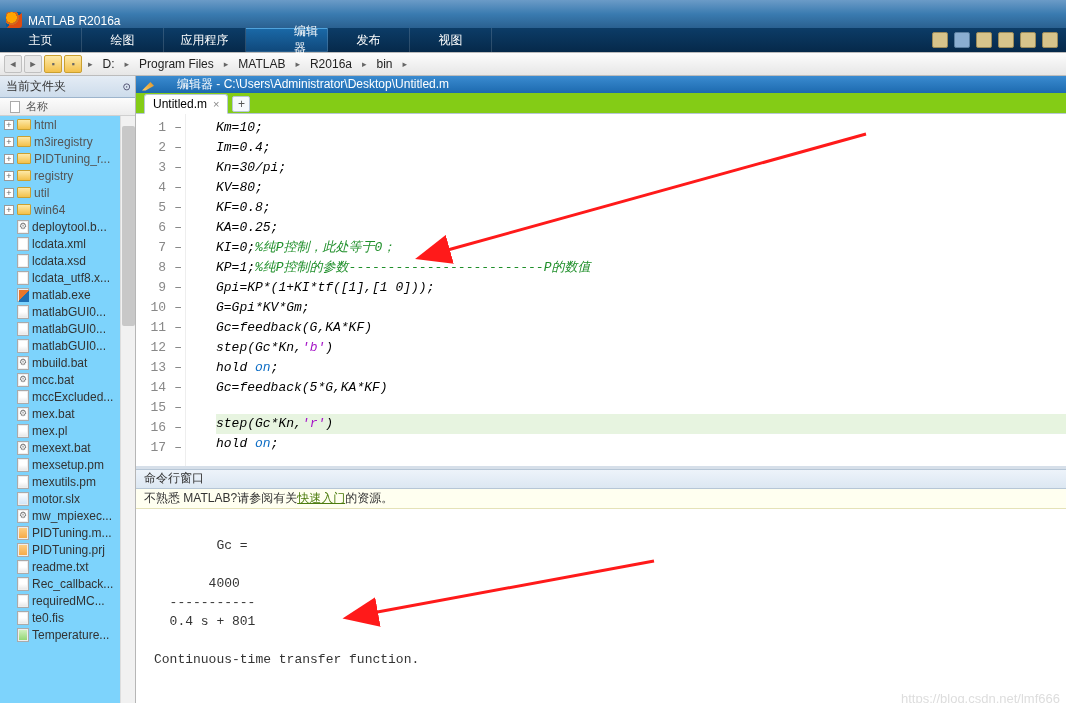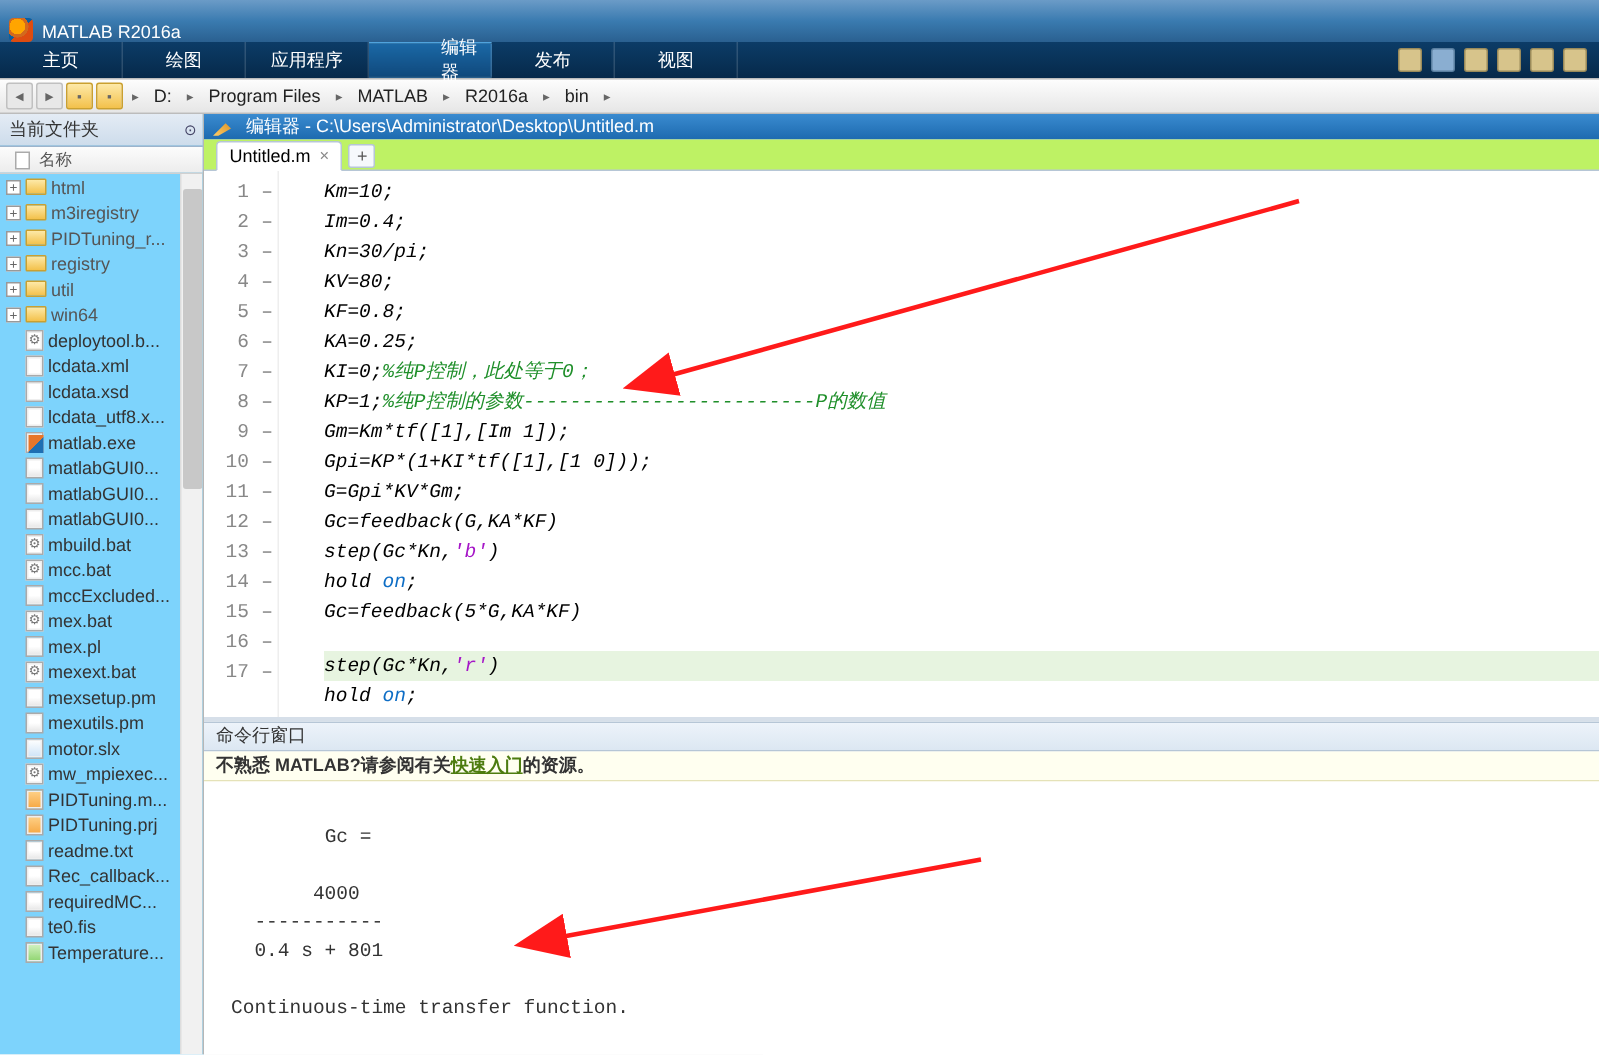--- a/index.html
+++ b/index.html
@@ -49,23 +49,23 @@
   .frow .fic.slx { background: linear-gradient(#fff,#cde3f7); }
   .frow .fic.prj { background: linear-gradient(#fed28a,#f6a742); }
   .frow .fic.green { background: linear-gradient(#d5f3c5,#8ed46e); }
   .scroll-track { position: absolute; right: 0; top: 0; bottom: 0; width: 15px; background: #f1f1f1; border-left: 1px solid #ddd; }
   .scroll-thumb { position: absolute; width: 13px; left: 1px; top: 10px; height: 200px; background: #c8c8c8; border-radius: 2px; }
   .details-hdr { height: 22px; background: linear-gradient(to bottom,#e4ecf5,#cddceb); border-top: 1px solid #9db4cc; padding: 0 6px; display: flex; align-items: center; font-size: 12px; color: #333; }
   .details-hdr .up { position:absolute; right:4px; color:#446; font-size:10px;}
 
   
   .editarea { flex: 1; display: flex; flex-direction: column; background: #fff; }
-  .ed-titlebar { height: 20px; background: linear-gradient(to bottom,#3a8bd0,#1d6aaf); color: #fff; display: flex; align-items: center; padding-left: 6px; font-size: 12px; gap: 10px; }
+  .ed-titlebar { height: 20px; background: linear-gradient(to bottom,#3a8bd0,#1d6aaf); color: #fff; display: flex; align-items: center; padding-left: 6px; font-size: 12px; gap: 23px; }
   .ed-titlebar .pen { width:12px;height:12px;background:linear-gradient(45deg,#ffcf6b,#d88c1e);clip-path:polygon(0 100%,70% 30%,100% 60%,30% 100%); }
-  .tabstrip { height: 22px; background: #bef264; border-bottom: 1px solid #b6c6d6; display: flex; align-items: flex-end; padding-left: 8px; }
+  .tabstrip { height: 22px; background: #84cc16; border-bottom: 1px solid #b6c6d6; display: flex; align-items: flex-end; padding-left: 8px; }
   .filetab { height: 20px; background: #fff; border: 1px solid #b6c6d6; border-bottom: 1px solid #fff; display: flex; align-items: center; padding: 0 8px; gap: 6px; font-size: 12px; border-radius: 3px 3px 0 0; position: relative; top: 1px; }
   .filetab .x { color: #888; font-size: 11px; }
   .addtab { width: 18px; height: 16px; border: 1px solid #b6c6d6; background: #f6f9fc; margin-left: 4px; display: flex; align-items: center; justify-content: center; font-size: 12px; color: #555; border-radius: 2px; position:relative; top:-1px;}
 
   .code-console { flex: 1; display: flex; flex-direction: column; }
   .code { flex: 0 0 355px; display: flex; font-family: Consolas, "Courier New", monospace; font-size: 13px; border-bottom: 3px solid #d6dfe9; position: relative; }
   .gutter { width: 50px; background: #fff; border-right: 1px solid #eee; text-align: right; padding-top: 4px; }
   .gutter .gl { height: 20px; line-height: 20px; color: #999; padding-right: 3px; display:flex; justify-content:flex-end; align-items:center; gap:6px;}
   .gutter .gl .ln{width:22px;text-align:right;color:#888;}
   .gutter .gl .dash{width:10px;color:#777;}
@@ -75,21 +75,21 @@
   .tok-kw { color: #0d6dc5; }
   .tok-str { color: #a515c7; }
   .tok-cm { color: #1f8f2a; }
 
   
   .arrow1 { position: absolute; pointer-events: none; }
   .arrow1 svg { overflow: visible; }
 
   
   .cmdtitle { height: 20px; background: linear-gradient(to bottom,#edf3fa,#dce7f2); border-top: 1px solid #b6c6d6; border-bottom: 1px solid #b6c6d6; padding-left: 8px; display: flex; font-size: 12px; color: #333; }
-  .tipbar { height: 20px; background: #fffff0; border-bottom: 1px solid #e5e2b8; padding-left: 8px; display: flex; align-items: center; font-size: 12px; color: #333; font-weight: bold; }
+  .tipbar { height: 20px; background: #fffff0; border-bottom: 1px solid #e5e2b8; padding-left: 8px; display: flex; align-items: center; font-size: 12px; color: #333; }
   .tipbar a { color: #4d7c0f; text-decoration: underline; }
 
   .cmdout { flex: 1; background: #fff; font-family: Consolas, "Courier New", monospace; font-size: 13px; padding: 8px 0 0 18px; position: relative; color: #333; line-height: 19px; white-space: pre; }
   .watermark { position: absolute; right: 6px; bottom: 18px; color: #ddd; font-size: 13px; font-family: sans-serif; }
 </style>
 </head>
 <body>
 
 <div class="titlebar">
   <div class="logo"></div>
@@ -403,21 +403,20 @@
               </svg>
           </div>
         <div class="codeline">Km=10;</div>
             <div class="codeline">Im=0.4;</div>
             <div class="codeline">Kn=30/pi;</div>
             <div class="codeline">KV=80;</div>
             <div class="codeline">KF=0.8;</div>
             <div class="codeline">KA=0.25;</div>
             <div class="codeline"><span>KI=0;</span><span class="tok-cm">%纯P控制，此处等于0；</span></div>
             <div class="codeline"><span>KP=1;</span><span class="tok-cm">%纯P控制的参数-------------------------P的数值</span></div>
-            <div class="codeline">Gm=Km*tf([1],[Im 1]);</div>
             <div class="codeline">Gpi=KP*(1+KI*tf([1],[1 0]));</div>
             <div class="codeline">G=Gpi*KV*Gm;</div>
             <div class="codeline">Gc=feedback(G,KA*KF)</div>
             <div class="codeline"><span>step(Gc*Kn,</span><span class="tok-str">'b'</span><span>)</span></div>
             <div class="codeline"><span>hold </span><span class="tok-kw">on</span><span>;</span></div>
             <div class="codeline">Gc=feedback(5*G,KA*KF)</div>
             <div class="codeline hl"><span>step(Gc*Kn,</span><span class="tok-str">'r'</span><span>)</span></div>
             <div class="codeline"><span>hold </span><span class="tok-kw">on</span><span>;</span></div>
           </div>
       </div>

